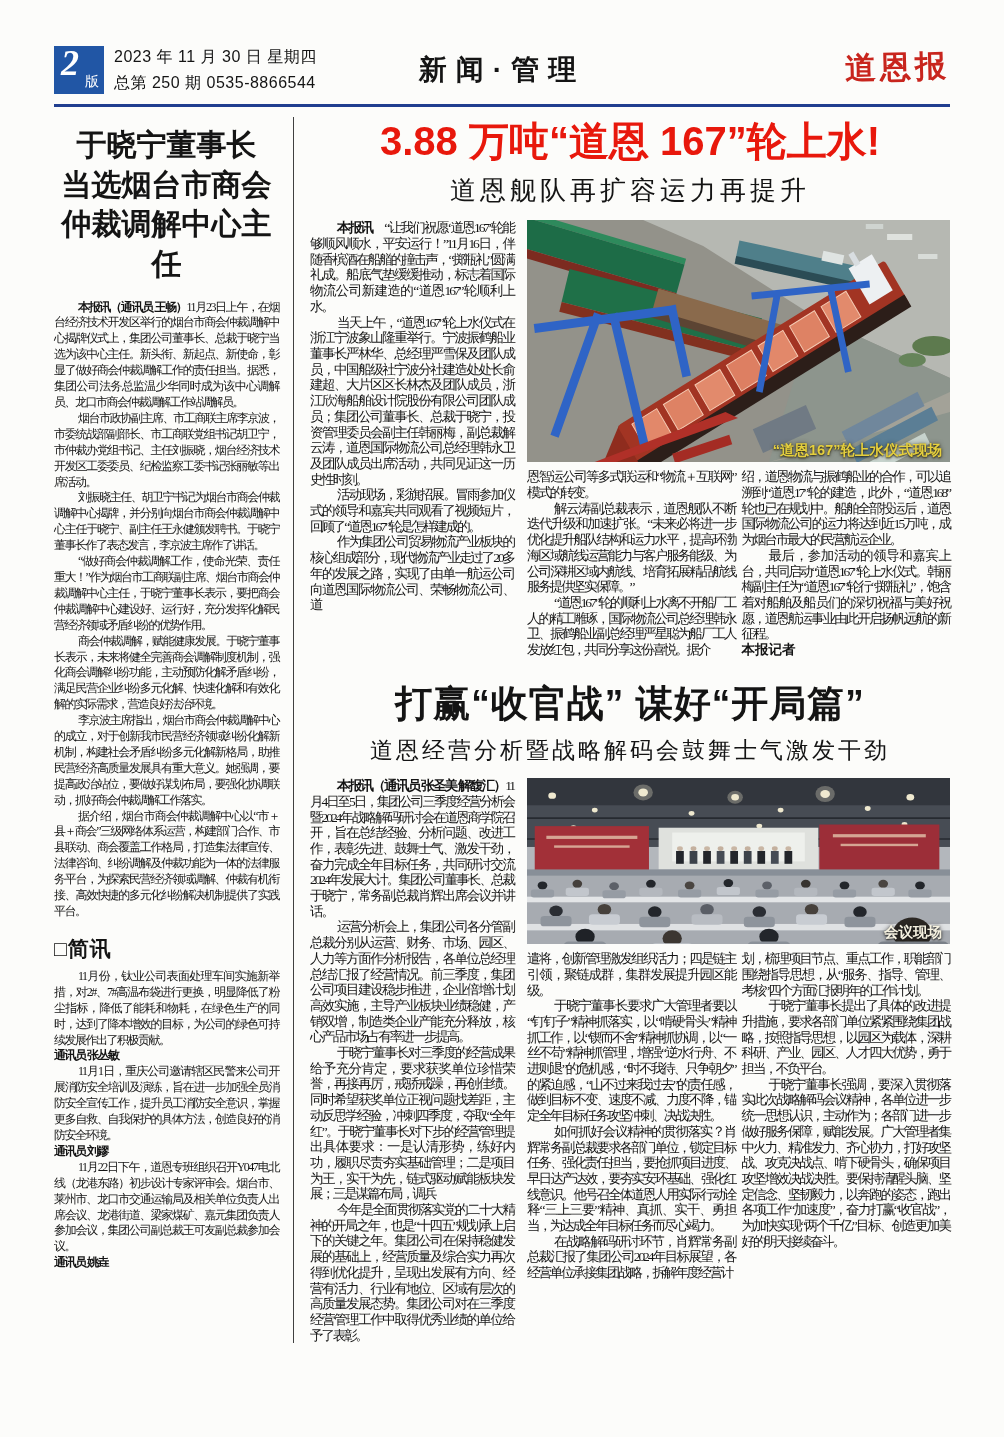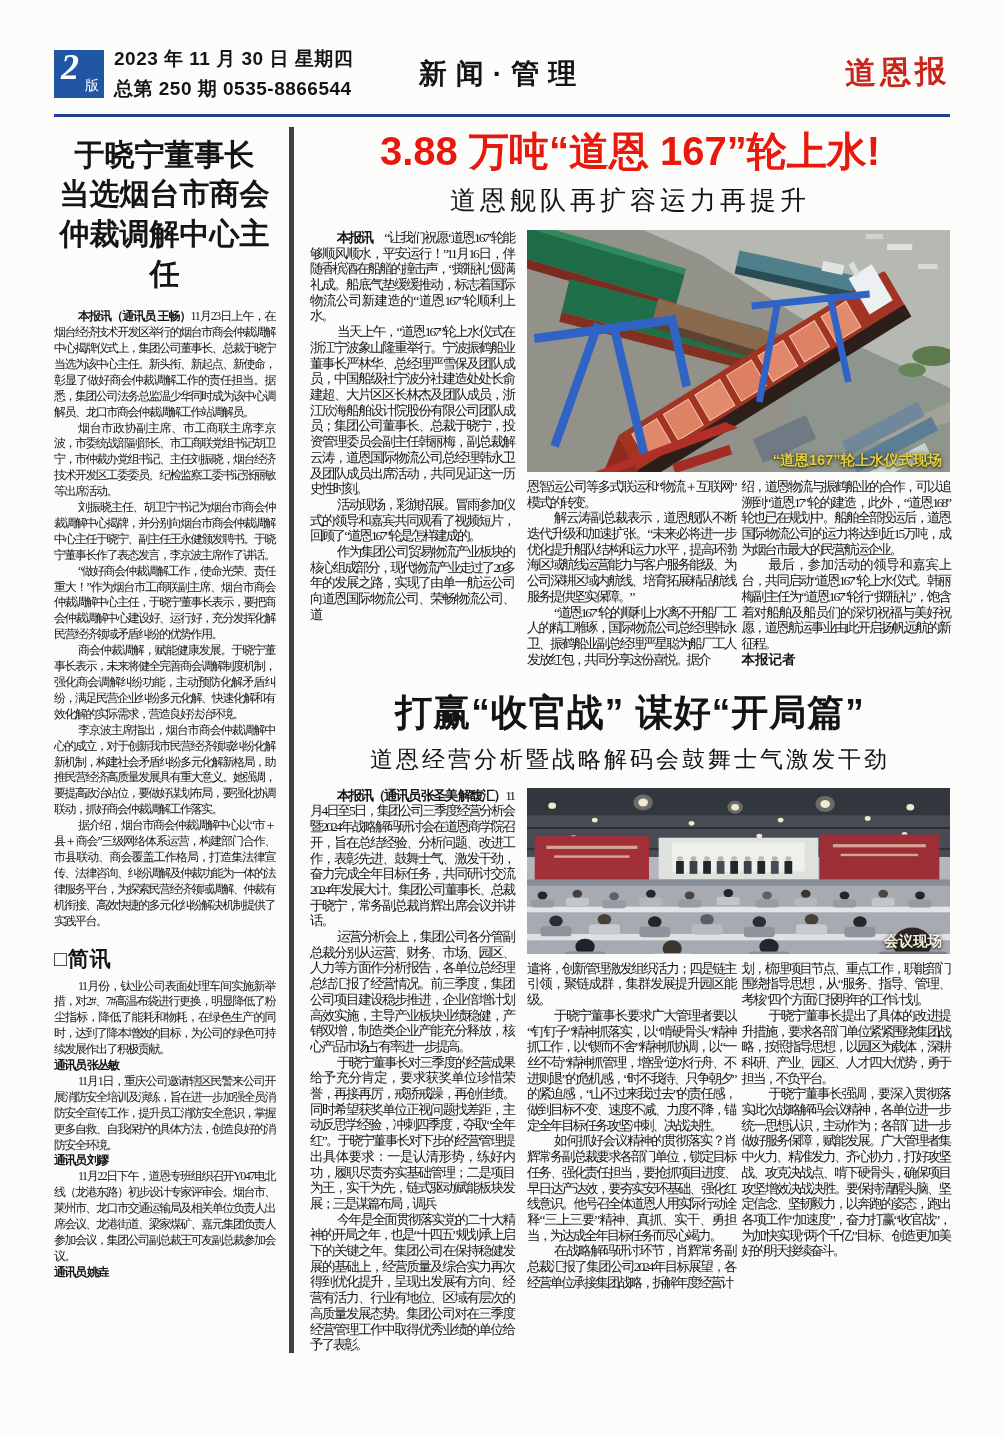--- a/index.html
+++ b/index.html
@@ -5,28 +5,28 @@
   html,body{margin:0;padding:0;background:#e9e9e7;}
   .page{width:1004px;height:1437px;margin:0 auto;background:#fcfcfa;box-sizing:border-box;
         padding:44px 54px 18px;overflow:hidden;color:#141414;
         font-family:"Liberation Serif","DejaVu Serif",serif;}
   
   .hdr{display:flex;align-items:center;}
   .hdr-left{display:flex;align-items:center;gap:10px;width:300px;flex:none;}
   .ed-box{width:50px;height:48px;background:#2156a5;color:#fff;position:relative;flex:none;}
   .ed-num{position:absolute;left:7px;top:-4px;font:700 36px/1.2 "Liberation Serif",serif;font-style:italic;}
   .ed-ban{position:absolute;right:5px;bottom:3px;font-size:14px;font-family:"Liberation Sans",sans-serif;}
-  .hdr-dates{font-size:19px;font-weight:700;line-height:1.6;letter-spacing:.5px;font-family:"Liberation Sans",sans-serif;}
+  .hdr-dates{font-size:16px;font-weight:400;line-height:1.6;letter-spacing:.5px;font-family:"Liberation Sans",sans-serif;}
   .hdr-center{flex:1;text-align:center;font:900 28px/1 "Liberation Sans",sans-serif;letter-spacing:9px;}
   .hdr-right{width:300px;flex:none;text-align:right;color:#c8251d;
              font:900 31px/1 "Liberation Serif",serif;letter-spacing:4px;transform:rotate(-1.5deg);}
   .hdr-rule{height:3px;background:#203e8f;margin-top:9px;}
   
   .content{display:flex;margin-top:10px;}
-  .left-col{width:240px;flex:none;border-right:5px solid #404040;padding-right:14px;box-sizing:border-box;}
+  .left-col{width:240px;flex:none;border-right:1px solid #404040;padding-right:14px;box-sizing:border-box;}
   .main-col{flex:1;padding-left:16px;min-width:0;}
   
   .l-title{font:900 30px/1.32 "Liberation Sans",sans-serif;text-align:center;margin:8px 0 16px;}
   .left-col p{margin:0;text-align:justify;font-size:12px;line-height:15.9px;letter-spacing:-1.5px;}
   .ind{text-indent:2em;}
   .sig{text-align:right;font-weight:700;}
   .briefs-h{font:900 21px/1 "Liberation Sans",sans-serif;margin:18px 0 10px;letter-spacing:1px;}
   
   .a1-head{color:#e8180c;font:900 40px/1.1 "Liberation Sans",sans-serif;text-align:center;margin:2px 0 12px;}
   .a1-sub{font:500 26px/1.2 "Liberation Serif",serif;text-align:center;letter-spacing:4px;margin:0 0 14px;}

